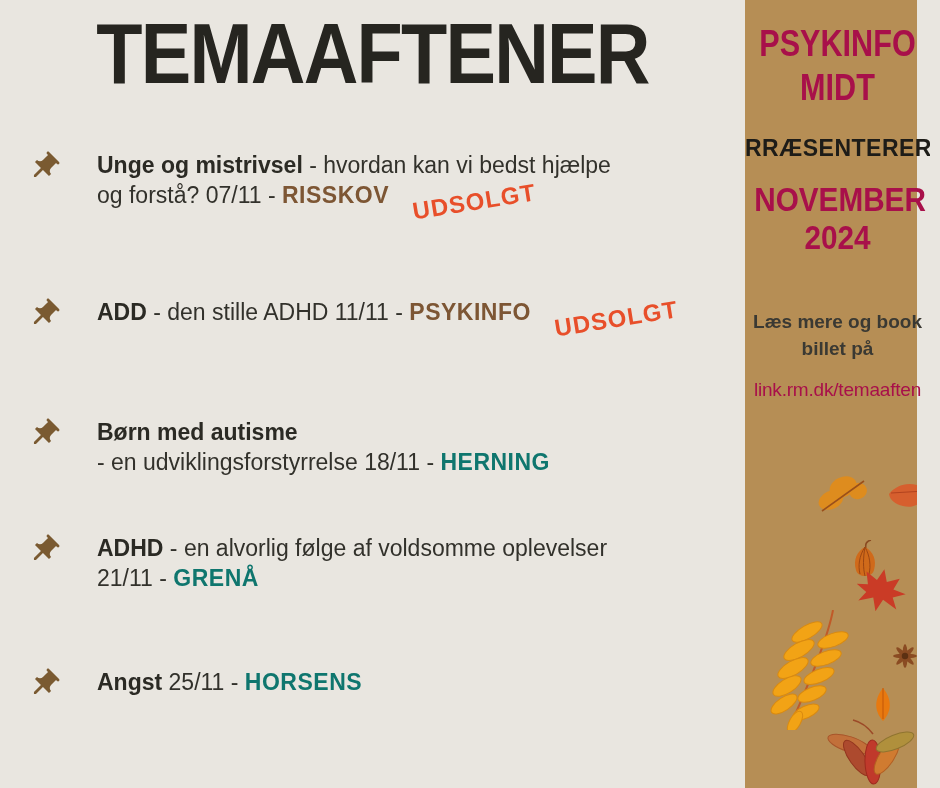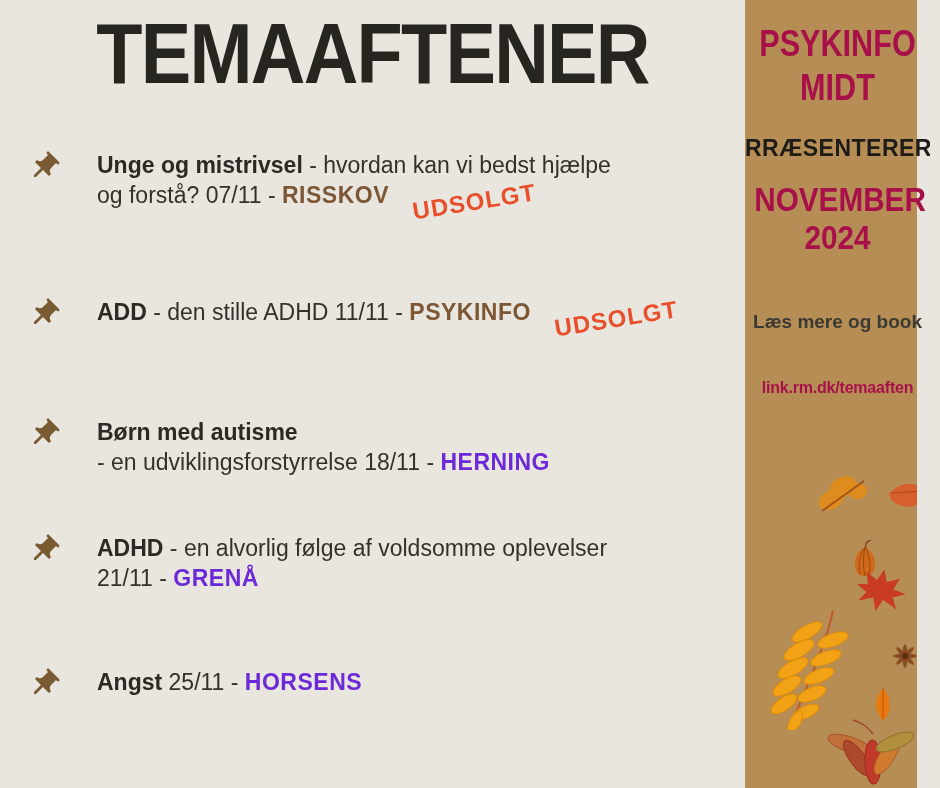--- a/index.html
+++ b/index.html
@@ -17,37 +17,37 @@
     font-size:86px;font-weight:bold;letter-spacing:-2px;color:#262520;
     transform:scaleX(.88);transform-origin:50% 50%;margin:0;white-space:nowrap;
   }
   .event{position:absolute;left:0;width:745px;}
   .event .pin{position:absolute;left:27px;top:0;width:34px;height:34px;}
   .event .pin svg{width:34px;height:34px;transform:rotate(45deg);}
   .event .lines{margin-left:97px;font-size:23px;line-height:30px;color:#32312b;}
   .seg-bold{font-weight:bold;color:#2b2a24;}
   .seg-normal{color:#32312b;}
   .seg-loc-brown{font-weight:bold;color:#7d5634;letter-spacing:.5px;}
-  .seg-loc-rust{font-weight:bold;color:#6d28d9;letter-spacing:.5px;}
+  .seg-loc-rust{font-weight:bold;color:#0f766e;letter-spacing:.5px;}
   .seg-soldout{
     display:inline-block;font-weight:bold;color:#e84f2a;letter-spacing:1px;
     transform:rotate(-9deg) translateY(7px);margin-left:22px;font-size:24px;
   }
 
   
   .sidebar{position:absolute;left:745px;top:0;width:172px;height:788px;background:#b68e55;}
   .edge-strip{position:absolute;left:930px;top:0;width:10px;height:788px;background:#e9e6e0;}
   .sidebar .block{position:absolute;left:0;width:185px;text-align:center;}
   .brand{top:22px;font-size:36px;line-height:44px;font-weight:bold;color:#a8104a;
          transform:scaleX(.85);transform-origin:50% 0;}
   .presents{top:135px;font-size:23px;font-weight:bold;color:#1d1c18;letter-spacing:.5px;}
   .month{top:181px;font-size:33px;line-height:38px;font-weight:bold;color:#a8104a;
          transform:scaleX(.9);transform-origin:50% 0;}
   .cta{top:308px;font-size:19px;line-height:27px;color:#3a3933;font-weight:bold;}
-  .linkline{top:379px;font-size:16px;color:#a8104a;font-weight:bold;letter-spacing:-.2px;}
+  .linkline{top:379px;font-size:19px;color:#a8104a;font-weight:normal;letter-spacing:-.2px;}
 
   .leaves{position:absolute;inset:0;overflow:hidden;}
   .leaf{position:absolute;}
 </style>
 </head>
 <body>
 
 <div class="poster">
 
   <div class="main">
@@ -174,18 +174,19 @@
       <div>PSYKINFO</div>
       <div>MIDT</div>
     </div>
     <div class="block presents">RRÆSENTERER</div>
     <div class="block month">
       <div>NOVEMBER</div>
       <div>2024</div>
     </div>
     <div class="block cta">
       <div>Læs mere og book</div>
+      <div>billet på</div>
     </div>
     <div class="block linkline">link.rm.dk/temaaften</div>
   </div>
 
   <div class="edge-strip"></div>
 </div>
 
 </body></html>

